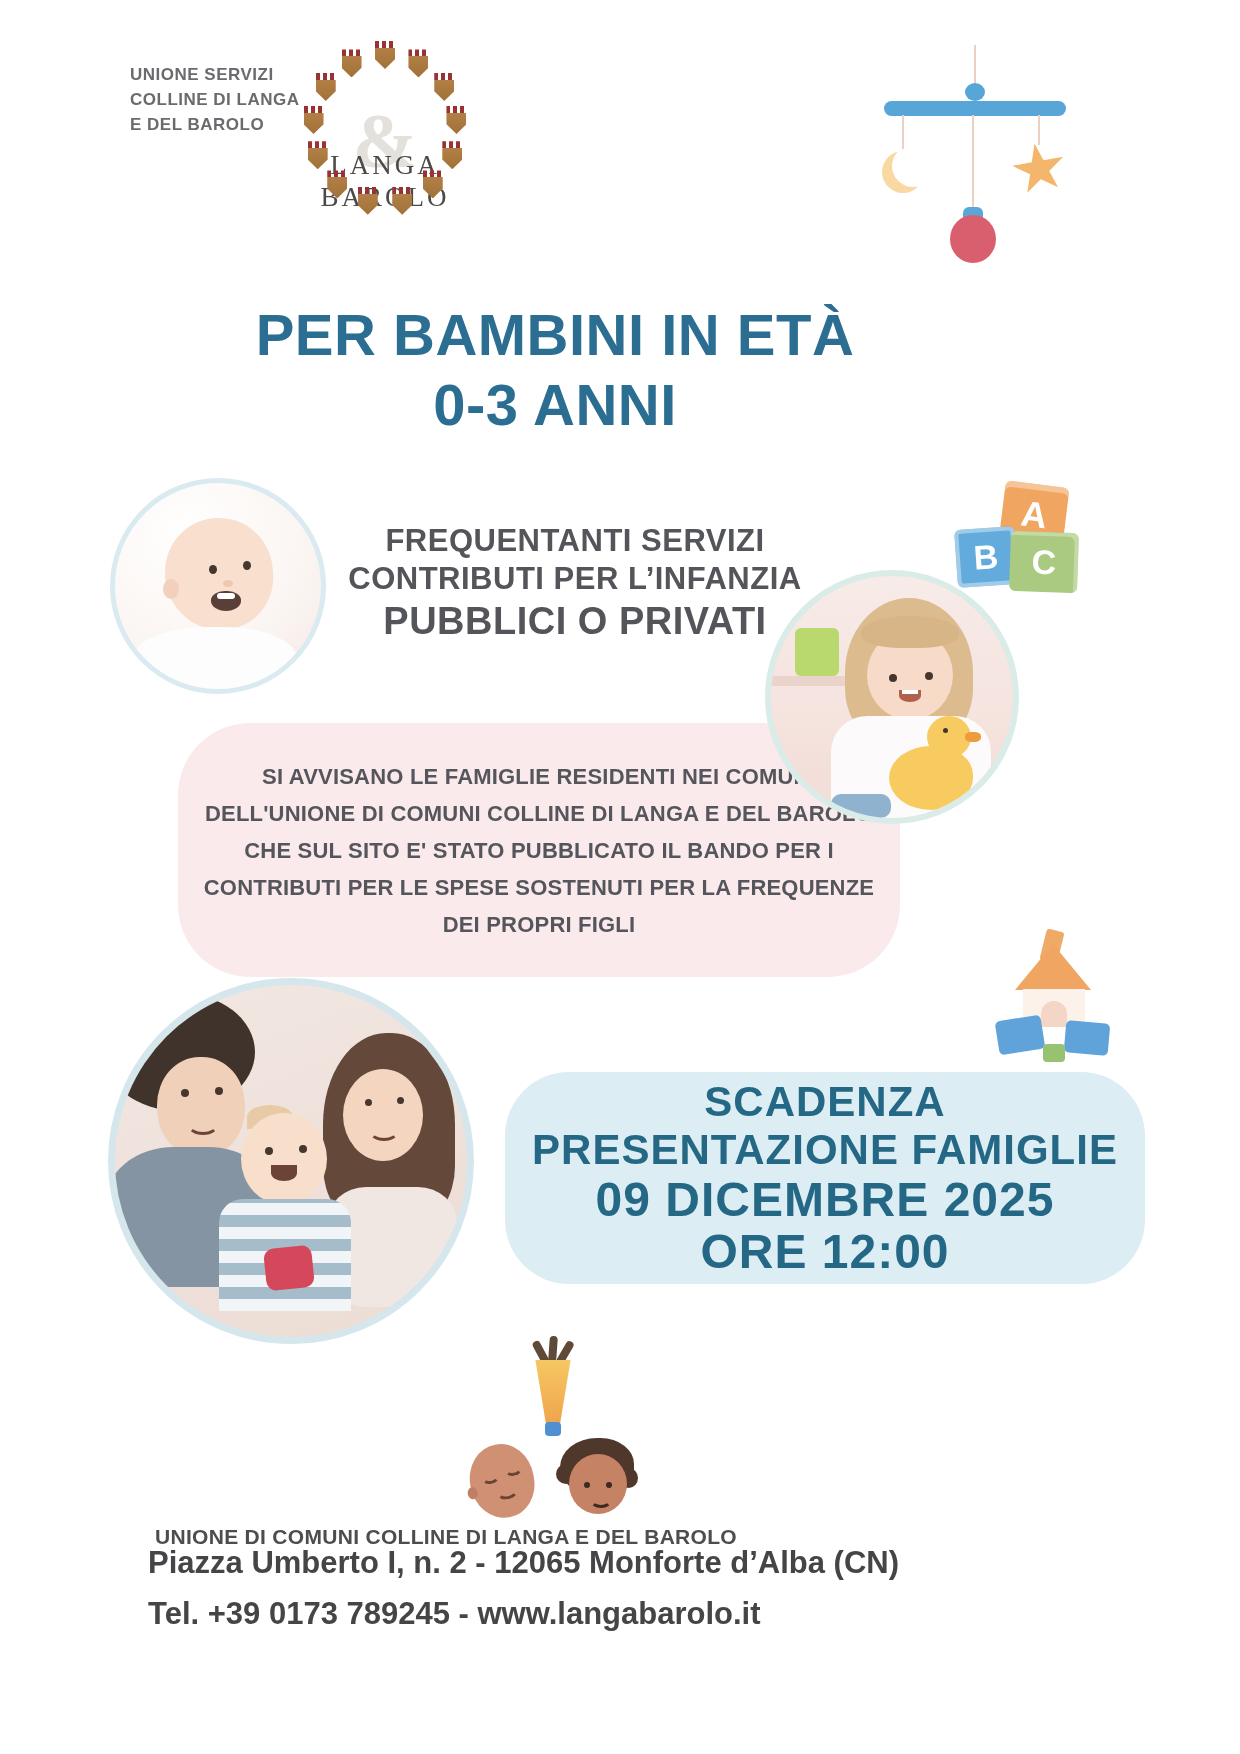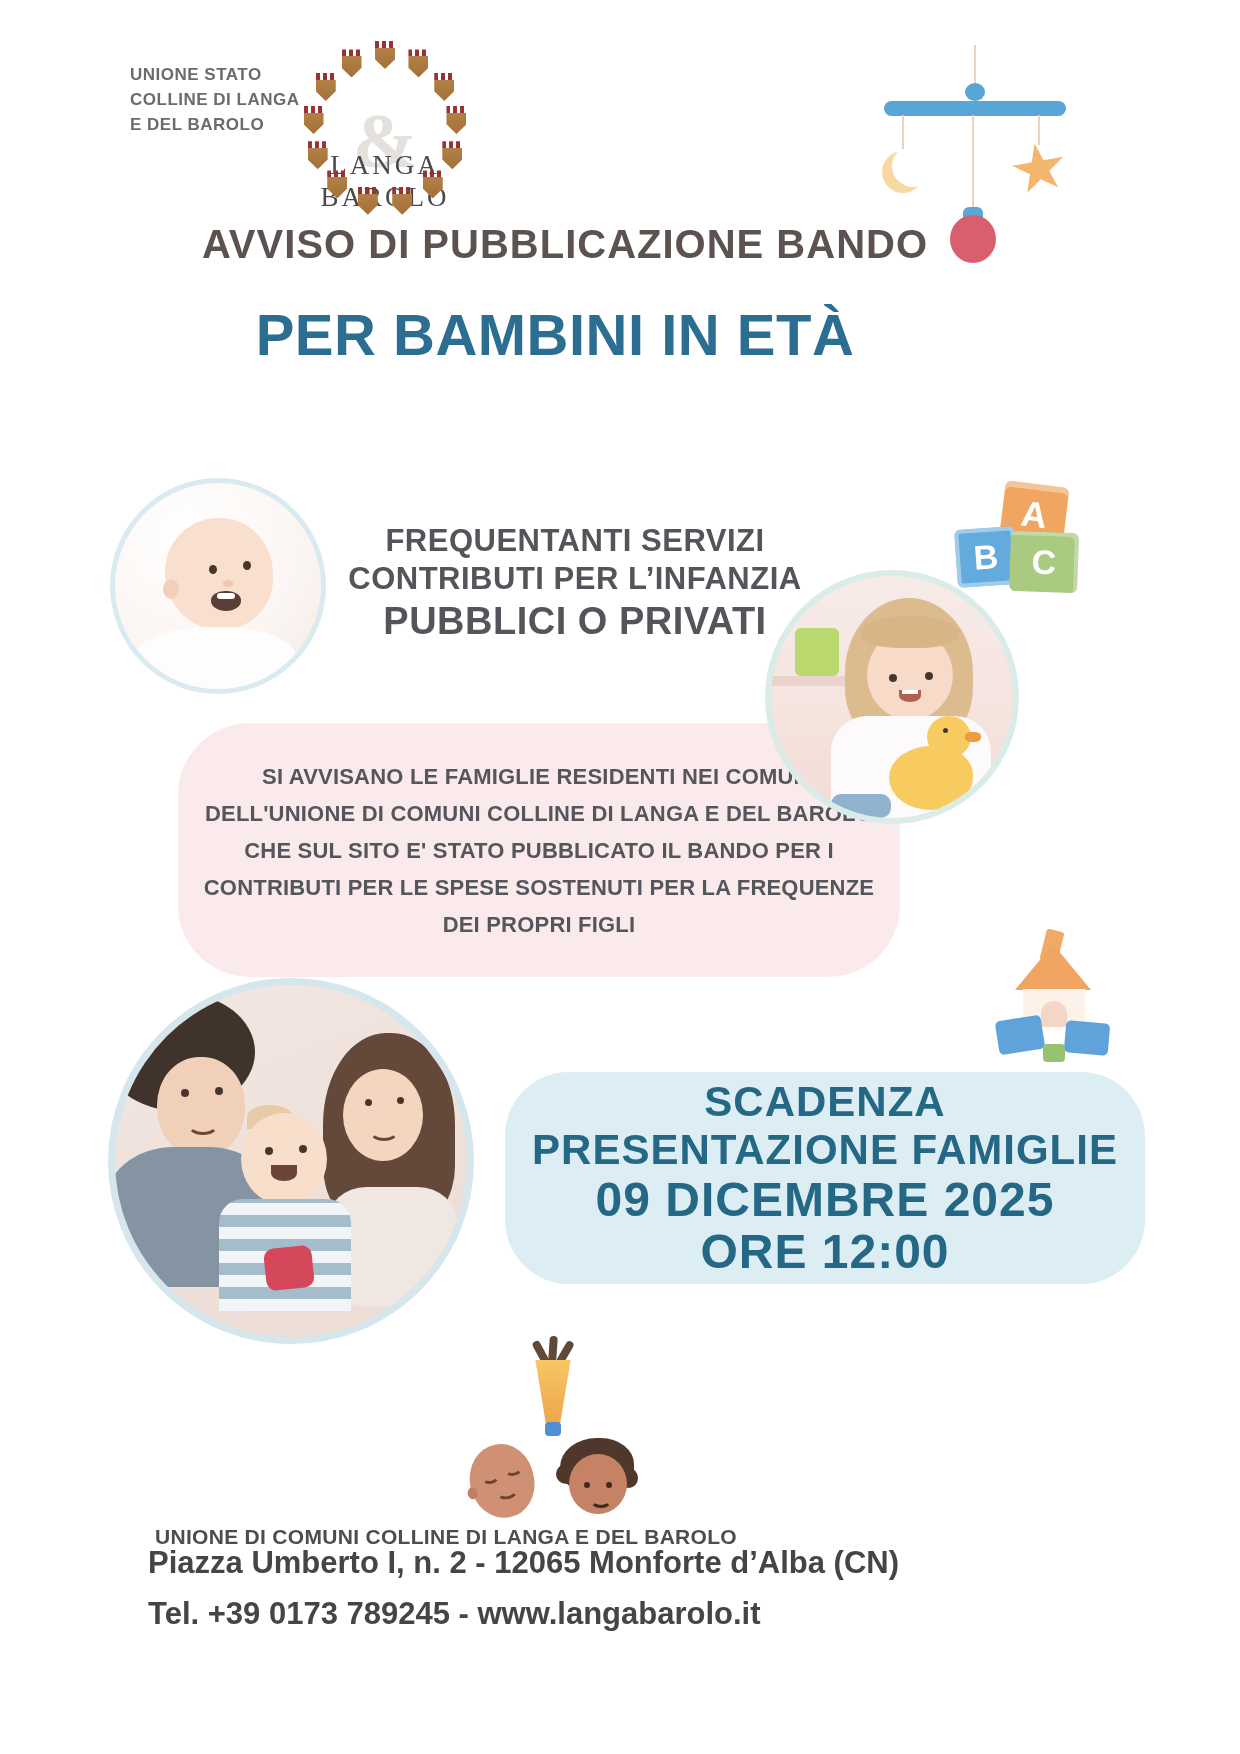--- a/index.html
+++ b/index.html
@@ -114,21 +114,21 @@
   .footer-org{left:155px;top:1512px;font-size:21px;font-weight:bold;color:#4c4d4f;letter-spacing:.3px;margin-top:13px;}
   .footer-address{left:148px;top:1545px;font-size:31px;font-weight:bold;color:#454547;}
   .footer-contact{left:148px;top:1596px;font-size:31px;font-weight:bold;color:#454547;}
 </style>
 </head>
 <body>
 
 <div class="poster">
 
   <div class="abs org-lines">
-    <div>UNIONE STATO</div>
+    <div>UNIONE SERVIZI</div>
     <div>COLLINE DI LANGA</div>
     <div>E DEL BAROLO</div>
   </div>
 
   <div class="abs logo-ring">
     <div class="abs logo-amp">&amp;</div>
     <div class="abs logo-word logo-w1">LANGA</div>
     <div class="abs logo-word logo-w2">BAROLO</div>
   <div class="shield" style="left: 75px; top: -3px;"></div>
       <div class="shield" style="left: 108.46px; top: 5.47625px;"></div>
@@ -151,24 +151,24 @@
     <div class="m-bar"></div>
     <div class="m-string" style="left:32px;top:70px;height:34px;"></div>
     <div class="m-string" style="left:102px;top:70px;height:96px;"></div>
     <div class="m-string" style="left:168px;top:70px;height:30px;"></div>
     <div class="m-moon"></div>
     <div class="m-cap"></div>
     <div class="m-ball"></div>
     <div class="m-star"></div>
   </div>
 
-  <div class="abs banner">AVVISO DI PUBBLICAZIONE BANDO</div>
 
   <div class="abs main-title">
     <div>PER BAMBINI IN ETÀ</div>
+    <div>0-3 ANNI</div>
   </div>
 
   <div class="abs subtitle">
     <div class="sub-small">FREQUENTANTI SERVIZI</div>
     <div class="sub-small">CONTRIBUTI PER L’INFANZIA</div>
     <div class="sub-big">PUBBLICI O PRIVATI</div>
   </div>
 
   <div class="abs photo baby-photo">
     <div class="feat" style="left:50px;top:35px;width:108px;height:112px;background:#f8dfce;border-radius:50% 50% 48% 52%;transform:rotate(-5deg);"></div>

